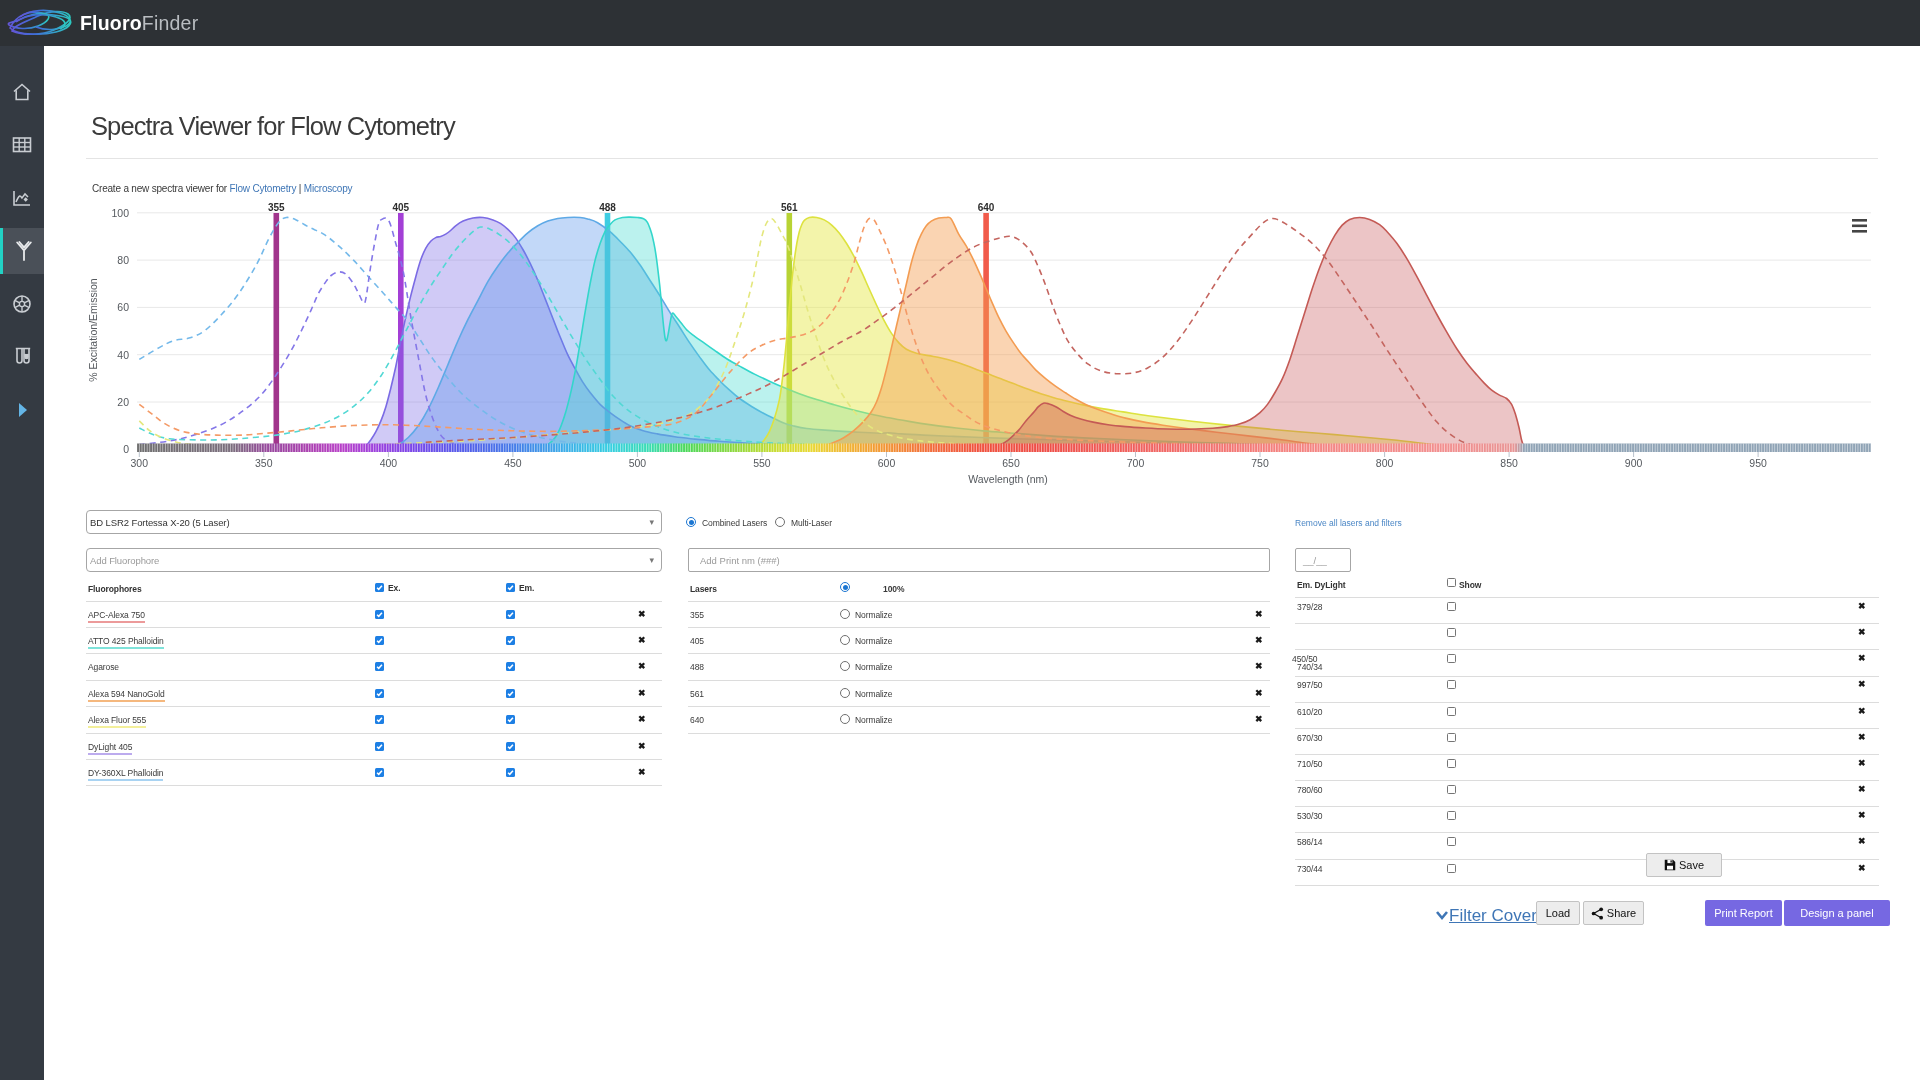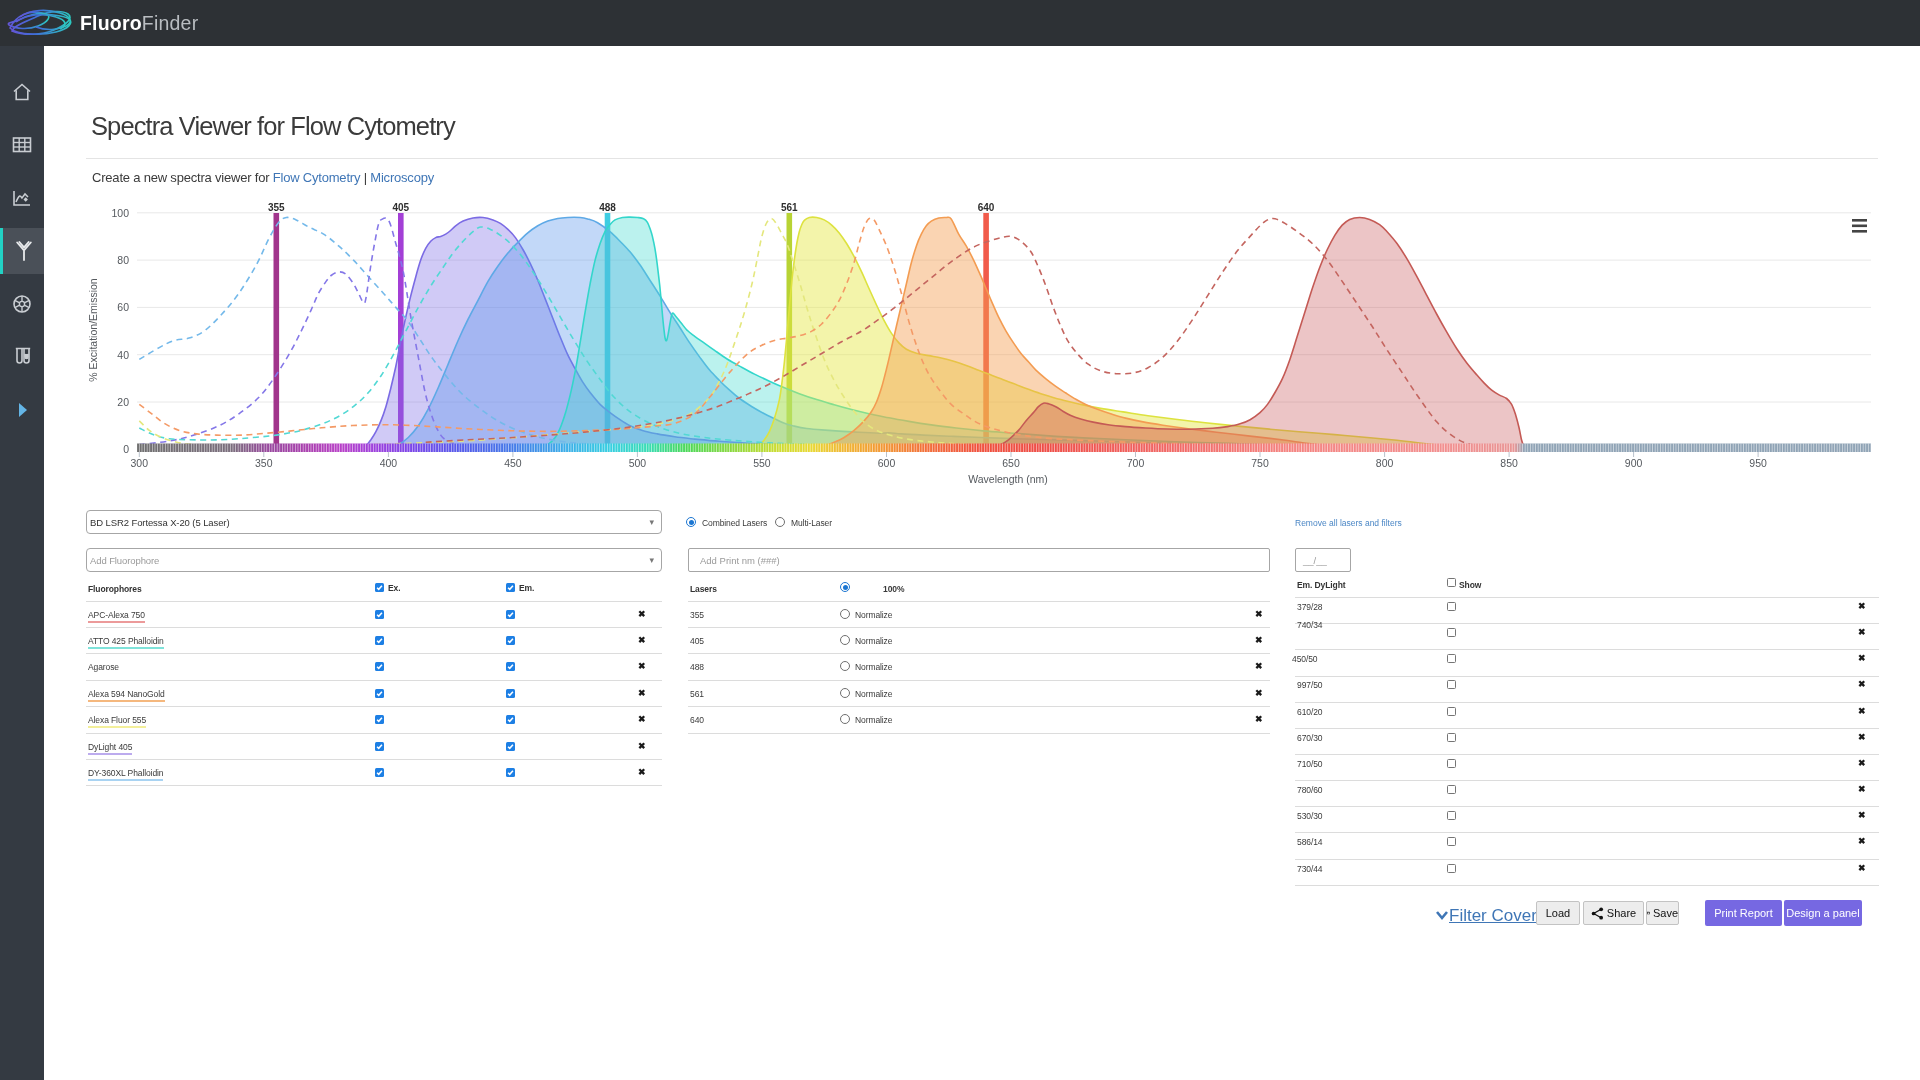--- a/index.html
+++ b/index.html
@@ -6,21 +6,21 @@
 .logo{position:absolute;left:6px;top:5px}
 .brand{position:absolute;left:80px;top:12px;font-size:19.5px;letter-spacing:0.2px}
 .brand b{color:#fff;font-weight:bold}
 .brand span{color:#b9bdc1;font-weight:400}
 .sidebar{position:absolute;left:0;top:46px;width:44px;height:1034px;background:#343a42}
 .sitem{position:absolute;left:0;width:44px;height:46px;display:flex;align-items:center;justify-content:center}
 .sitem.active{background:#4a5058;border-left:3px solid #22d2c4}
 .content{position:absolute;left:44px;top:46px;width:1876px;height:1034px;background:#fff}
 .h1{position:absolute;left:91px;top:112px;font-size:25.5px;letter-spacing:-0.9px;color:#3b3b3b}
 .hr{position:absolute;left:86px;top:158px;width:1792px;height:1px;background:#e4e4e4}
-.crumbs{position:absolute;left:92px;top:170px;font-size:13px;letter-spacing:-0.2px;color:#3a3a3a}
+.crumbs{position:absolute;left:92px;top:183px;font-size:10px;letter-spacing:-0.2px;color:#3a3a3a}
 .crumbs a{color:#3f76b6}
 .chartwrap{position:absolute;left:80px;top:195px}
 .chart{display:block}
 .tick{font-size:10.5px;fill:#55595e;font-family:"Liberation Sans",sans-serif}
 .llab{font-size:10px;font-weight:bold;fill:#2e2e2e;font-family:"Liberation Sans",sans-serif}
 .sel{position:absolute;height:24px;border:1px solid #a6a6a6;border-radius:4px;background:#fff}
 .selt{position:absolute;left:3px;top:6px;font-size:9.5px;letter-spacing:-0.1px;color:#333}
 .ph{color:#9a9a9a}
 .car{position:absolute;right:7px;top:6px;font-size:9px;color:#777}
 .inp{position:absolute;height:24px;border:1px solid #a6a6a6;border-radius:2px;background:#fff}
@@ -383,21 +383,21 @@
 <div class="inp" style="left:1295px;top:548px;width:56px">
     <span class="ph" style="position:absolute;left:7px;top:6px;font-size:9.5px">__/__</span>
   </div>
 <div class="th" style="left:1297px;top:580px">Em. DyLight</div>
 <div class="cb" style="left:1447px;top:578px"></div>
 <div class="th" style="left:1459px;top:580px">Show</div>
 <div class="cell" style="left:1297px;top:602px">379/28</div>
 <div class="cb" style="left:1447px;top:602.0px"></div>
 <div class="xm" style="left:1858px;top:601.0px">✖</div>
 <div class="rsep" style="left:1295px;top:623.1px;width:584px"></div>
-<div class="cell" style="left:1297px;top:620px">740/34</div>
+<div class="cell" style="left:1297px;top:662px">740/34</div>
 <div class="cb" style="left:1447px;top:628.15px"></div>
 <div class="xm" style="left:1858px;top:627.15px">✖</div>
 <div class="rsep" style="left:1295px;top:649.3px;width:584px"></div>
 <div class="cell" style="left:1292px;top:654px">450/50</div>
 <div class="cb" style="left:1447px;top:654.3px"></div>
 <div class="xm" style="left:1858px;top:653.3px">✖</div>
 <div class="rsep" style="left:1295px;top:675.5px;width:584px"></div>
 <div class="cell" style="left:1297px;top:680px">997/50</div>
 <div class="cb" style="left:1447px;top:680.45px"></div>
 <div class="xm" style="left:1858px;top:679.45px">✖</div>
@@ -437,19 +437,19 @@
     </svg>
 <span class="lk" style="text-decoration:underline">Filter Coverage</span>
   </div>
 <div class="btn g" style="left:1536px;top:901px;width:44px">Load</div>
 <div class="btn g" style="left:1583px;top:901px;width:61px"><svg width="13" height="13" viewBox="0 0 16 16" style="margin-right:3px">
       <circle cx="12.5" cy="2.8" r="2.3" fill="#111"></circle>
       <circle cx="3.2" cy="8" r="2.3" fill="#111"></circle>
       <circle cx="12.5" cy="13.2" r="2.3" fill="#111"></circle>
       <path d="M3.2 8 L12.5 2.8 M3.2 8 L12.5 13.2" stroke="#111" stroke-width="1.6"></path>
     </svg>Share</div>
-<div class="btn g" style="left:1646px;top:901px;width:33px"><svg width="12" height="12" viewBox="0 0 16 16" style="margin-right:3px">
+<div class="btn g" style="left:1646px;top:853px;width:76px"><svg width="12" height="12" viewBox="0 0 16 16" style="margin-right:3px">
       <path d="M1 1 H12 L15 4 V15 H1 Z" fill="#111"></path>
       <rect x="4" y="9" width="8" height="5" fill="#fff"></rect>
       <rect x="4.6" y="1" width="6.5" height="4.5" fill="#fff"></rect>
       <rect x="8.6" y="1.8" width="1.8" height="3" fill="#111"></rect>
     </svg>Save</div>
 <div class="btn p" style="left:1705px;top:900px;width:77px">Print Report</div>
-<div class="btn p" style="left:1784px;top:900px;width:78px">Design a panel</div>
+<div class="btn p" style="left:1784px;top:900px;width:106px">Design a panel</div>
 </body></html>

